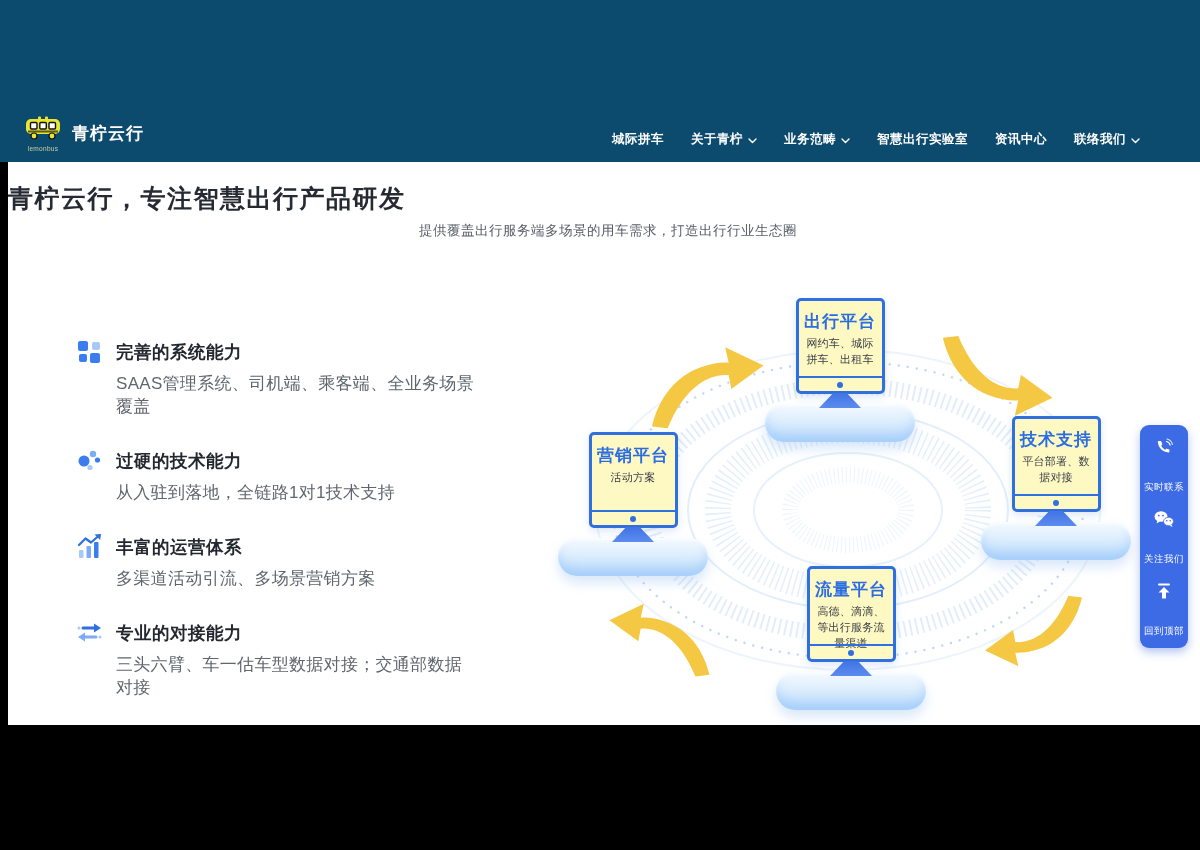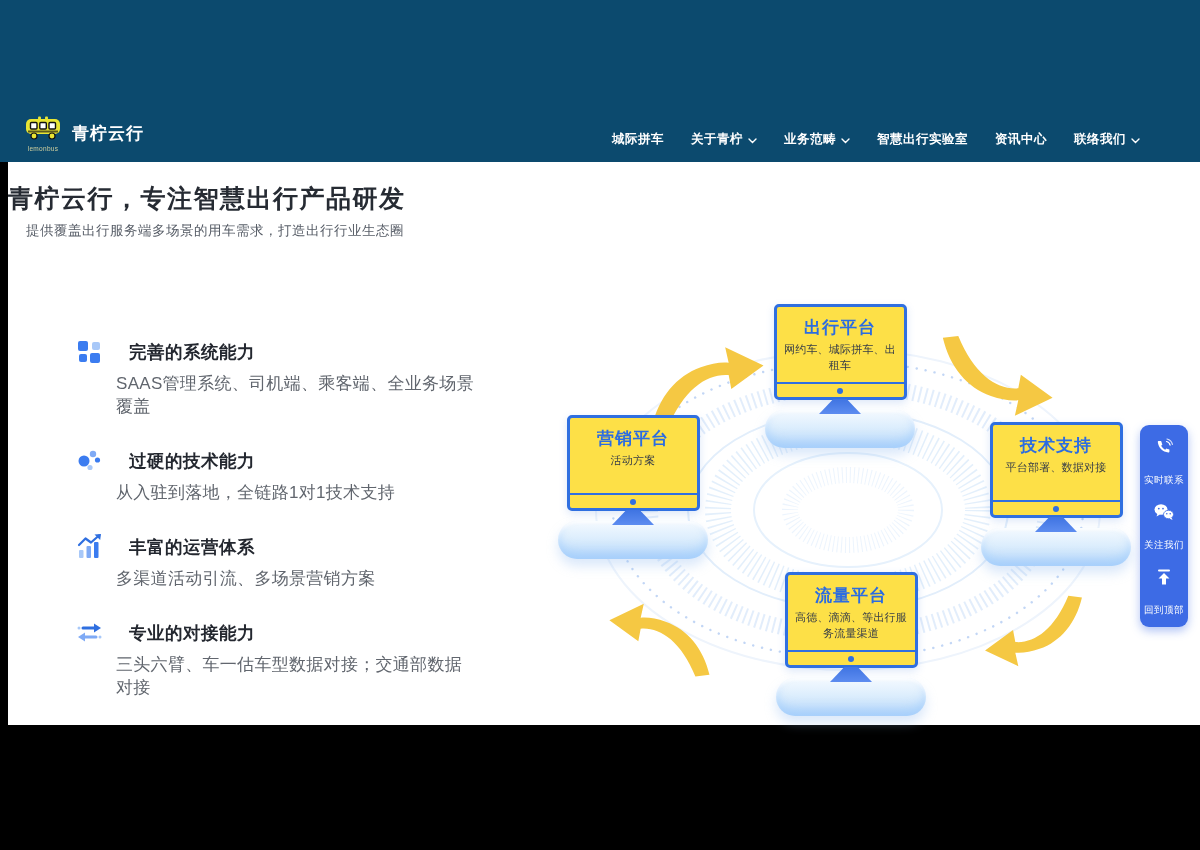--- a/index.html
+++ b/index.html
@@ -14,55 +14,55 @@
   .logo{position:absolute;left:24px;top:116px;display:flex;align-items:flex-start;}
   .bus-wrap{display:flex;flex-direction:column;align-items:center;}
   .brand-sub{font-size:6.5px;color:#cfcf9e;margin-top:1px;letter-spacing:.3px;}
   .brand-name{color:#fff;font-size:17px;font-weight:700;margin-left:10px;margin-top:6px;letter-spacing:1px;}
   .nav{position:absolute;right:60px;top:131px;display:flex;gap:27px;align-items:center;}
   .nav-item{color:#fff;font-size:12.5px;font-weight:600;display:flex;align-items:center;cursor:pointer;white-space:nowrap;letter-spacing:.5px;}
   .chev{margin-left:5px;display:inline-block;}
   
   .main{position:absolute;left:8px;top:162px;width:1192px;height:563px;background:#fff;}
   .hero-title{position:absolute;left:0;right:8px;top:20px;font-size:25px;font-weight:700;color:#262b33;letter-spacing:1.5px;}
-  .hero-sub{position:absolute;left:18px;right:0;top:60px;font-size:13.5px;color:#565c66;letter-spacing:.5px;}
+  .hero-sub{position:absolute;left:8px;right:0;top:60px;text-align:center;font-size:13.5px;color:#565c66;letter-spacing:.5px;}
   
   .features{position:absolute;left:68px;top:176px;width:400px;}
   .feature{margin-bottom:29px;}
-  .f-head{display:flex;align-items:center;gap:13px;}
+  .f-head{display:flex;align-items:center;}
   .f-icon{width:27px;height:27px;flex:0 0 27px;}
   .f-title{font-size:17.5px;font-weight:700;color:#23272f;margin-left:13px;letter-spacing:.5px;}
   .f-desc{margin-left:40px;margin-top:7px;font-size:17px;color:#61666e;letter-spacing:.3px;}
   
   .diagram{position:absolute;left:522px;top:120px;width:640px;height:440px;}
   .rings{position:absolute;left:0;top:0;z-index:0;}
   .arrow{position:absolute;z-index:2;}
   .arrow svg{display:block;width:100%;height:100%;}
   .arrow-ne{left:115px;top:50px;width:122px;height:100px;}
   .arrow-se{left:406px;top:52px;width:120px;height:95px;transform:scaleY(-1);}
   .arrow-sw{left:452px;top:306px;width:106px;height:96px;transform:rotate(180deg);}
   .arrow-nw{left:70px;top:310px;width:122px;height:86px;transform:scaleX(-1);}
   .monitor{position:absolute;width:150px;display:flex;flex-direction:column;align-items:center;z-index:3;}
   .m-top{left:235px;top:16px;}
-  .m-left{left:28px;top:127px;}
+  .m-left{left:28px;top:150px;}
   .m-right{left:451px;top:134px;}
   .m-bottom{left:246px;top:284px;}
-  .screen{width:133px;height:96px;background:#fde047;border:3px solid #2f6fe0;border-radius:5px;position:relative;box-sizing:border-box;box-shadow:0 3px 8px rgba(60,120,220,.18);margin-top:6px;}
+  .screen{width:89px;height:96px;background:#fef9c3;border:3px solid #2f6fe0;border-radius:5px;position:relative;box-sizing:border-box;box-shadow:0 3px 8px rgba(60,120,220,.18);}
   .screen-title{font-size:17px;font-weight:700;color:#2b6ce2;text-align:center;margin-top:9px;letter-spacing:1px;}
   .screen-desc{font-size:11px;color:#363c47;text-align:center;line-height:1.45;margin-top:3px;padding:0 3px;letter-spacing:.2px;}
   .chin{position:absolute;bottom:0;left:0;right:0;height:13px;border-top:2px solid #2f6fe0;display:flex;align-items:center;justify-content:center;}
   .chin-dot{width:6px;height:6px;border-radius:50%;background:#2f6fe0;}
   .stand{width:42px;height:15px;background:linear-gradient(#3f74e2,#5d8cf0);clip-path:polygon(34% 0,66% 0,100% 100%,0% 100%);margin-top:-1px;}
   .base{width:150px;height:38px;margin-top:-4px;border-radius:19px;
     background:linear-gradient(180deg,#f5faff 0%,#ddeefd 45%,#b9d9fa 100%);
     box-shadow:0 7px 12px rgba(150,190,240,.35), inset 0 -7px 10px rgba(147,197,253,.5), inset 0 2px 3px #fff;}
   
   .floatbar{position:absolute;right:12px;top:425px;width:48px;background:#3d6be5;border-radius:9px;
     padding:12px 0 10px;display:flex;flex-direction:column;gap:15px;z-index:20;box-shadow:0 4px 10px rgba(61,107,229,.4);}
-  .fb-item{display:flex;flex-direction:column;align-items:center;gap:13px;cursor:pointer;}
+  .fb-item{display:flex;flex-direction:column;align-items:center;gap:20px;cursor:pointer;}
   .fb-label{font-size:9.5px;color:#fff;letter-spacing:.5px;}
 </style>
 </head>
 <body>
 
 <div class="header">
   <div class="logo">
     <div class="bus-wrap">
       <span>
         <svg width="38" height="24" viewBox="0 0 38 24">

